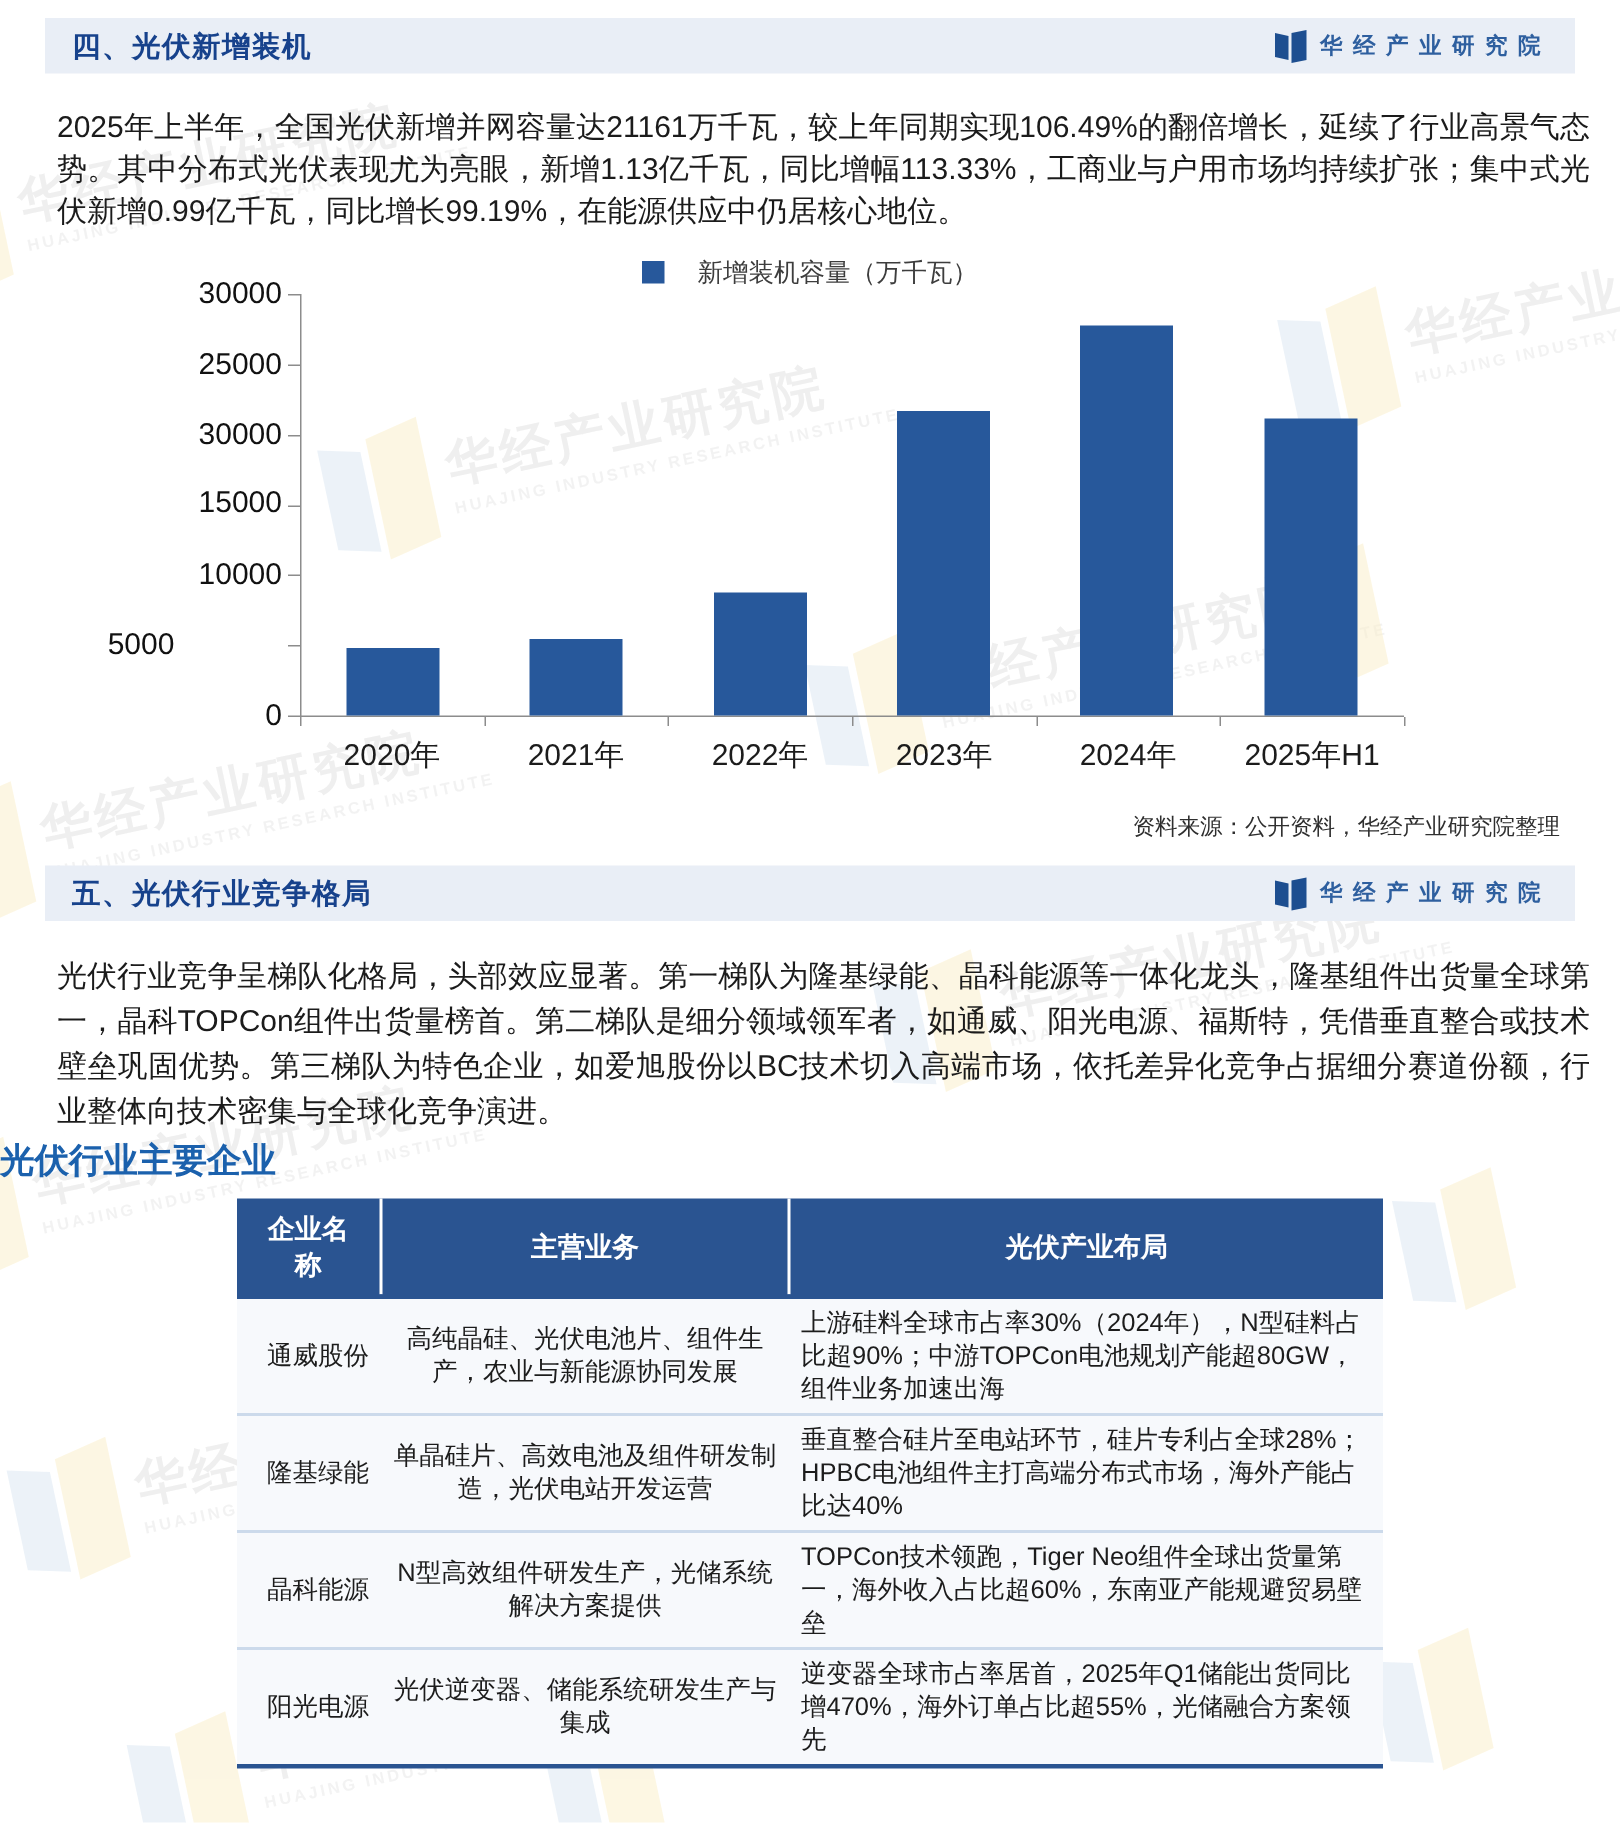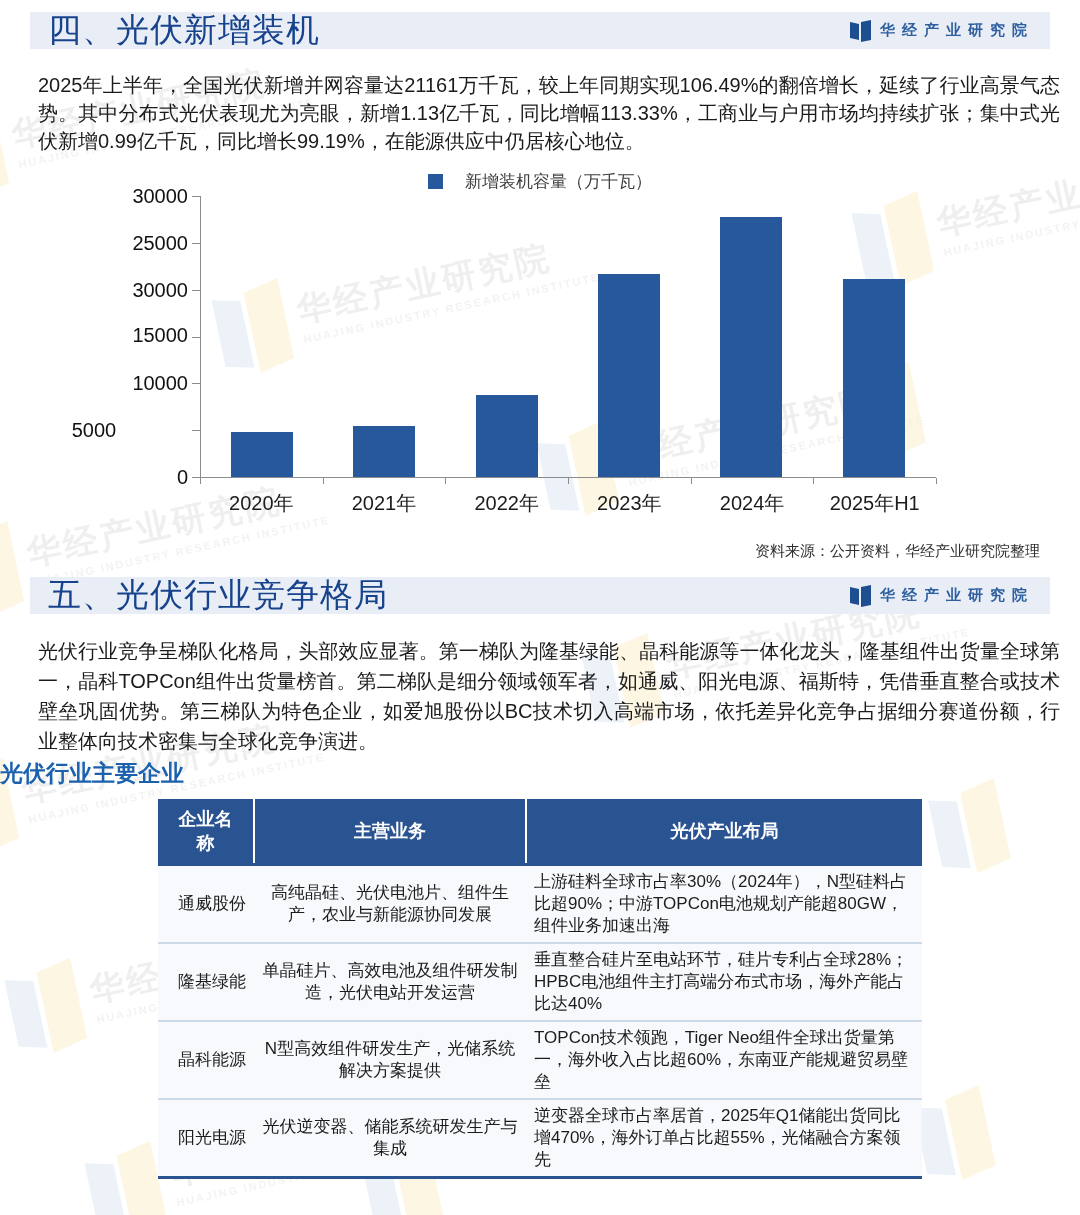--- a/index.html
+++ b/index.html
@@ -18,21 +18,21 @@
         background:#fbf0cd; transform:skewY(-12deg); }
   .wm-texts { padding-top:10px; white-space:nowrap; }
   .wm-cn { font-size:34px; font-weight:700; color:#e2e2e2; letter-spacing:3px; }
   .wm-en { font-size:11px; font-weight:700; color:#e9e9e9; letter-spacing:2px; }
 
   .content { position:relative; z-index:1; }
 
   
   .section-bar { margin:12px 30px 0 30px; height:37px; background:#e9eef6;
     display:flex; align-items:center; justify-content:space-between; padding:0 16px 0 18px; }
-  .section-title { font-size:33px; font-weight:400; color:#17428c; letter-spacing:1px; }
+  .section-title { font-size:19px; font-weight:700; color:#17428c; letter-spacing:1px; }
   .brand { display:flex; align-items:center; gap:8px; }
   .brand-icon { position:relative; width:22px; height:20px; }
   .brand-icon .pl { position:absolute; left:0; top:2px; width:9px; height:16px;
     background:#1d4e90; transform:skewY(12deg); }
   .brand-icon .pr { position:absolute; left:11px; top:0; width:10px; height:20px;
     background:#1d4e90; transform:skewY(-12deg); }
   .brand-name { font-size:15px; font-weight:700; color:#2e5f9f; letter-spacing:7px; }
 
   
   .para { margin:22px 20px 0 38px; font-size:20px; line-height:28px; color:#1b1b1b;

